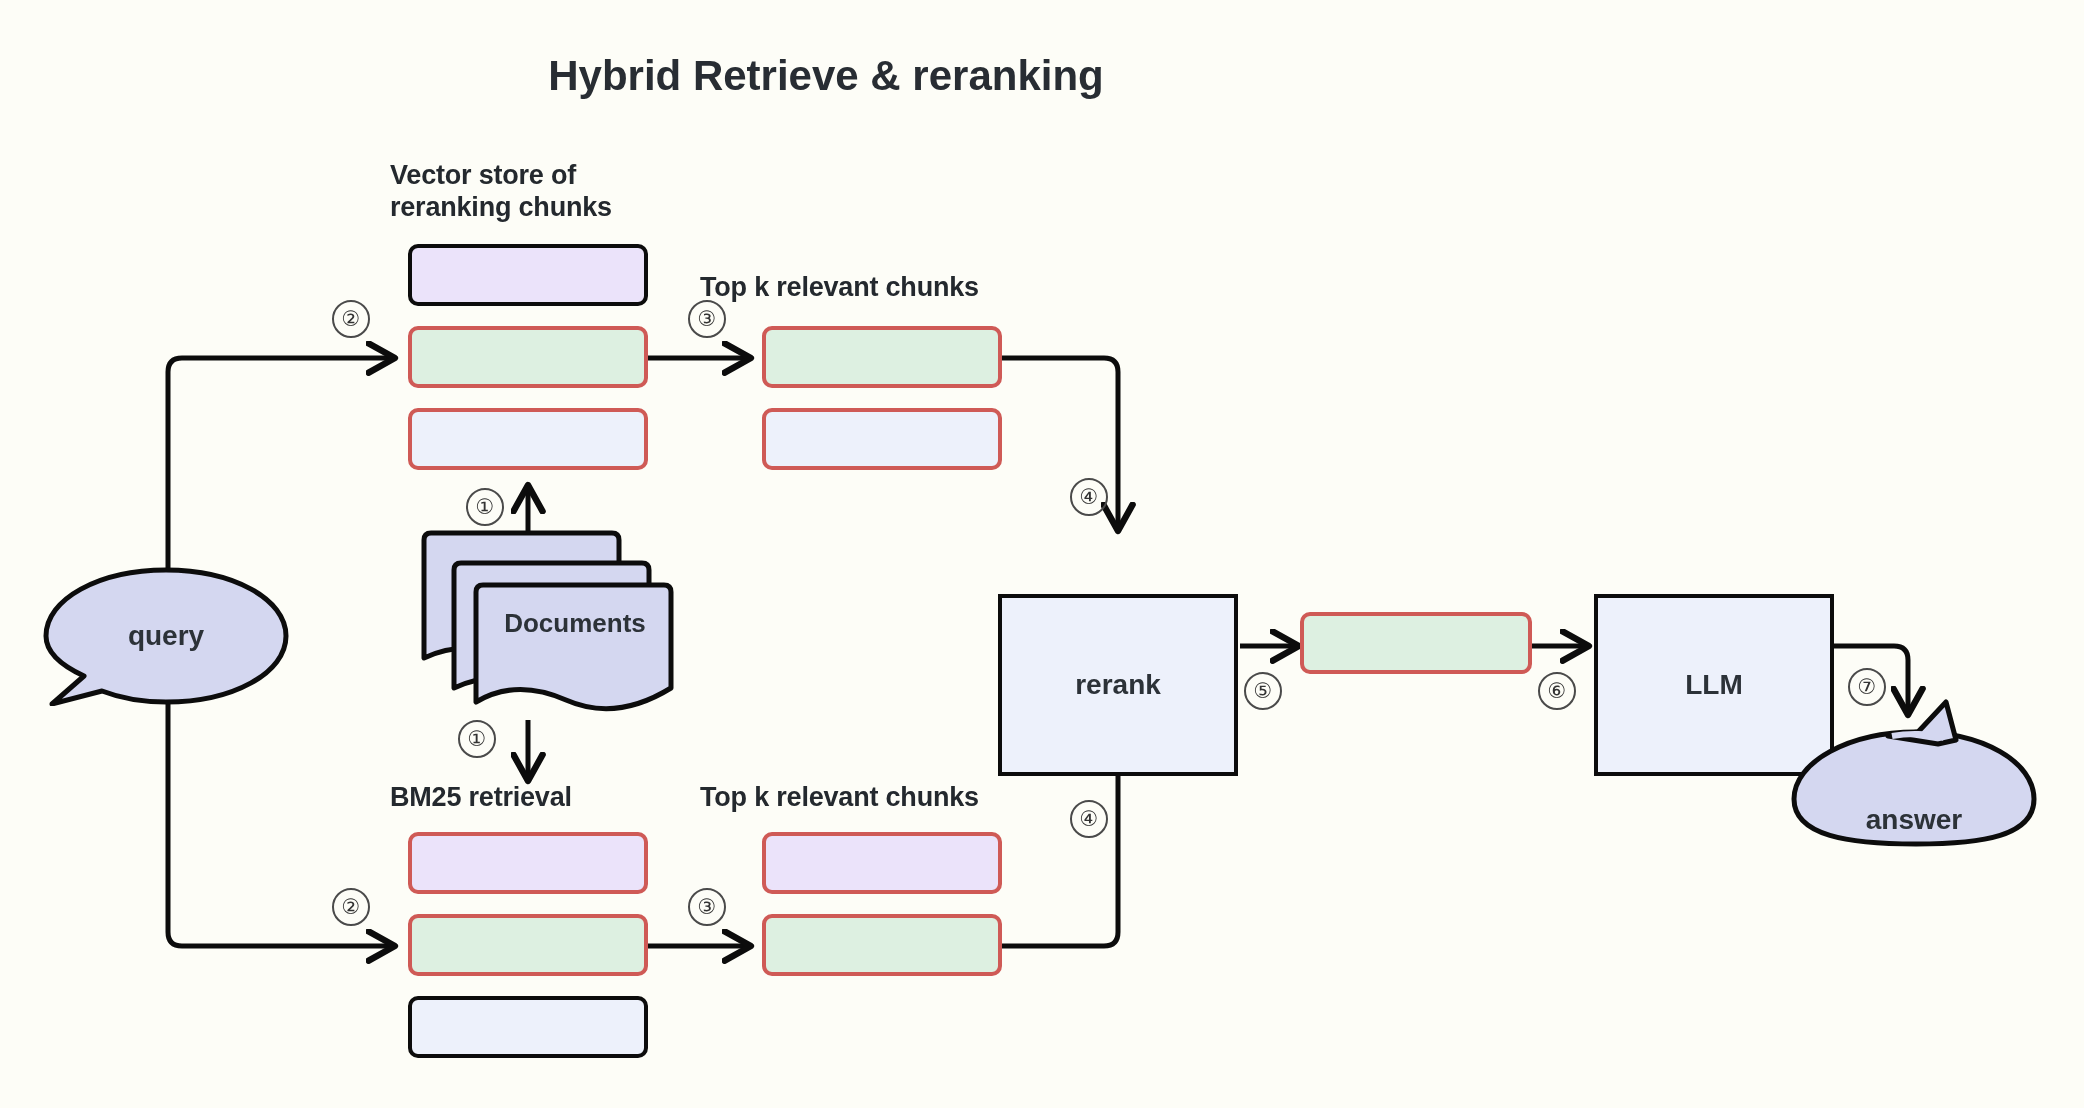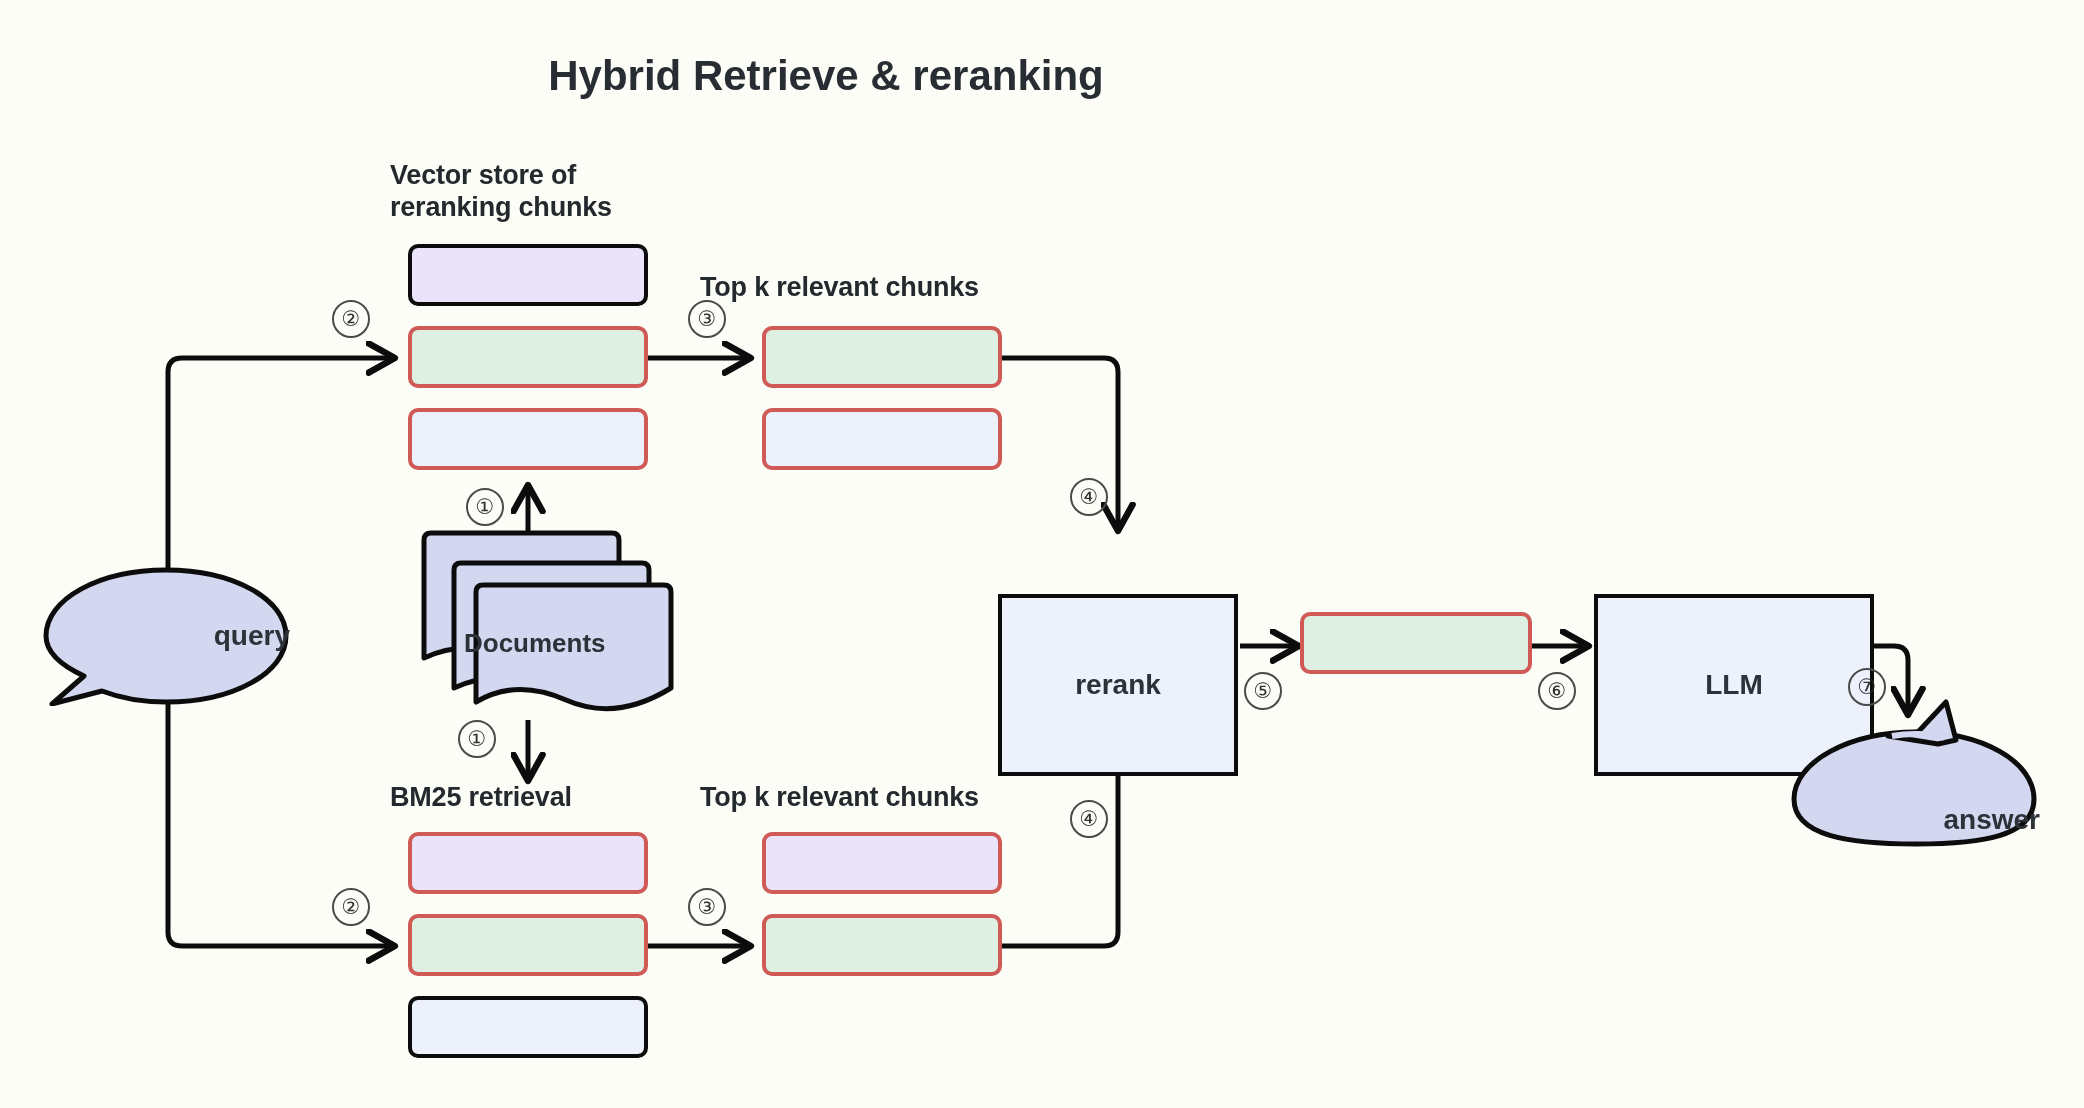--- a/index.html
+++ b/index.html
@@ -67,21 +67,21 @@
     font-size: 28px;
     font-weight: bold;
     color: #2c3238;
     margin-top: 40px;
   }
   .bubble-text {
     position: absolute;
     font-size: 28px;
     font-weight: bold;
     color: #2c3238;
-    text-align: right;
+    text-align: center;
   }
   .step {
     position: absolute;
     width: 34px;
     height: 34px;
     border: 2px solid #4a4a4a;
     border-radius: 50%;
     color: #333;
     font-size: 21px;
     display: flex;
@@ -142,21 +142,21 @@
   <div class="bubble-text" style="left:42px; top:620px; width:248px;">query</div>
 
   <svg style="position:absolute;left:416px;top:530px;" width="270" height="196">
 
     <path d="M 8 10 Q 8 3 15 3 L 196 3 Q 203 3 203 10 L 203 122 Q 150 150 100 128 L 100 128 Q 50 108 8 128 Z" fill="#d4d7f0" stroke="#0c0c0c" stroke-width="5" stroke-linejoin="round"></path>
 
     <path d="M 38 40 Q 38 33 45 33 L 226 33 Q 233 33 233 40 L 233 152 Q 180 180 130 158 L 130 158 Q 80 138 38 158 Z" fill="#d4d7f0" stroke="#0c0c0c" stroke-width="5" stroke-linejoin="round"></path>
 
     <path d="M 60 62 Q 60 55 67 55 L 248 55 Q 255 55 255 62 L 255 158 Q 200 192 150 170 Q 100 148 60 172 Z" fill="#d4d7f0" stroke="#0c0c0c" stroke-width="5" stroke-linejoin="round"></path>
   </svg>
-  <div class="doclabel" style="left:416px; top:628px; width:270px; text-align:left; padding-left:48px; box-sizing:border-box;">Documents</div>
+  <div class="doclabel" style="left:416px; top:608px; width:270px; text-align:center; padding-left:48px; box-sizing:border-box;">Documents</div>
 
   <div class="lbl sect-title" style="left:390px; top:160px; width:276px;">
     <span>Vector store of</span><br>
     <span>reranking chunks</span>
   </div>
   <div class="chunk black fill-purple" style="left:408px; top:244px; width:240px; height:62px;"></div>
   <div class="chunk red fill-green" style="left:408px; top:326px; width:240px; height:62px;"></div>
   <div class="chunk red fill-blue" style="left:408px; top:408px; width:240px; height:62px;"></div>
 
   <div class="lbl sect-title" style="left:700px; top:272px; width:330px;">Top k relevant chunks</div>
@@ -171,21 +171,21 @@
   <div class="lbl sect-title" style="left:700px; top:782px; width:330px;">Top k relevant chunks</div>
   <div class="chunk red fill-purple" style="left:762px; top:832px; width:240px; height:62px;"></div>
   <div class="chunk red fill-green" style="left:762px; top:914px; width:240px; height:62px;"></div>
 
   <div class="procbox" style="left:998px; top:554px; width:240px; height:182px;">
     <span>rerank</span>
   </div>
 
   <div class="chunk red fill-green" style="left:1300px; top:612px; width:232px; height:62px;"></div>
 
-  <div class="procbox" style="left:1594px; top:554px; width:280px; height:182px;text-align:center;">
+  <div class="procbox" style="left:1594px; top:554px; width:240px; height:182px;text-align:center;">
     <span>LLM</span>
   </div>
 
   <svg style="position:absolute;left:1788px;top:696px;" width="252" height="152">
     <path d="M 128 36 C 195 36 246 66 246 103 C 246 140 195 148 128 148 C 61 148 6 140 6 103 C 6 66 61 36 128 36 Z" fill="#d4d7f0" stroke="#0c0c0c" stroke-width="5" stroke-linejoin="round"></path>
     <path d="M 100 40 L 130 36 L 158 6 L 168 44 L 150 48 Z" fill="#d4d7f0" stroke="#0c0c0c" stroke-width="5" stroke-linejoin="round"></path>
     <path d="M 104 40 C 120 37 142 37 156 42" fill="#d4d7f0" stroke="#d4d7f0" stroke-width="6"></path>
   </svg>
   <div class="bubble-text" style="left:1788px; top:796px; width:252px;margin-top:8px;">answer</div>
 

